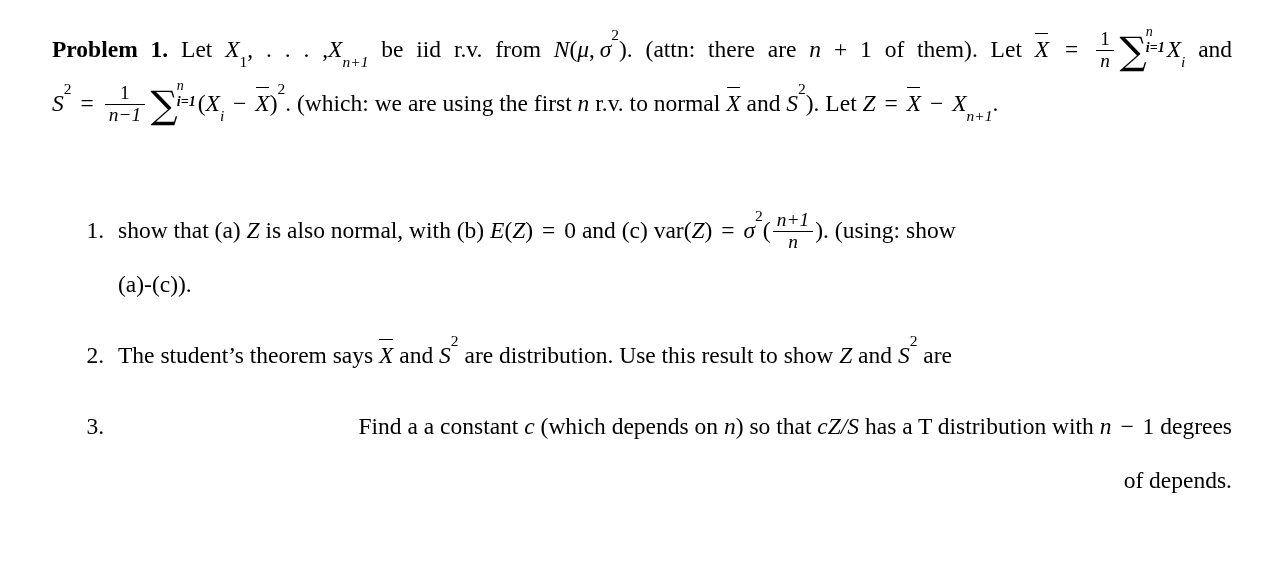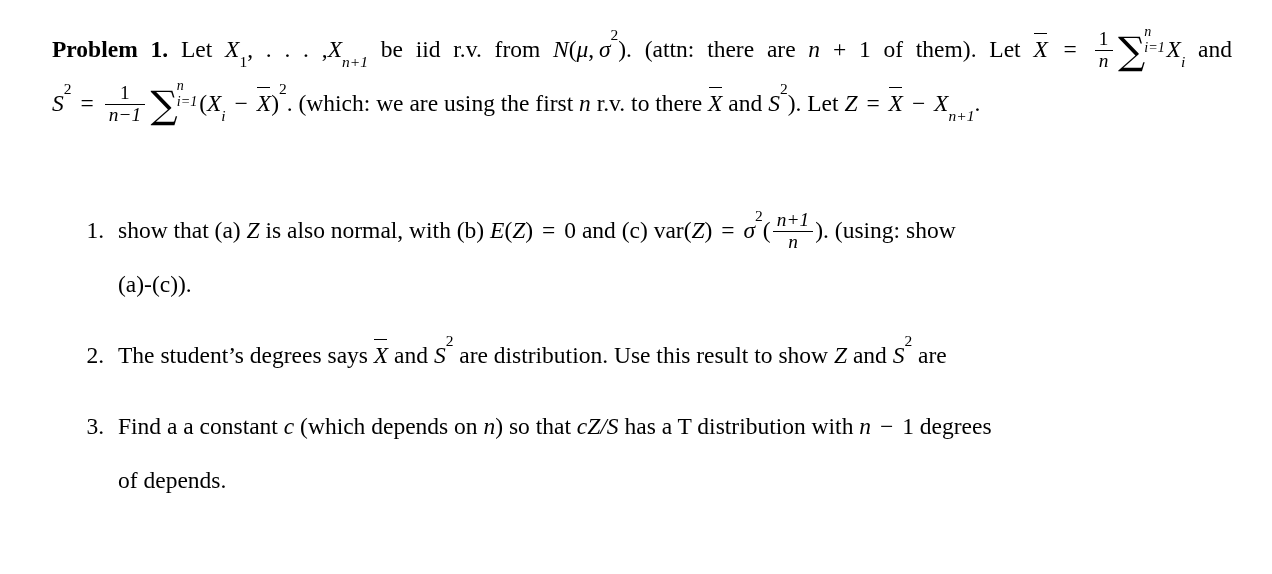--- a/index.html
+++ b/index.html
@@ -82,21 +82,21 @@
   }
   .sum > .lims {
     display: inline-block;
     font-size: .60em;
     line-height: 1.02;
     text-align: left;
     vertical-align: -0.05em;
     margin-left: -0.06em;
   }
   .sum > .lims > .up { display: block; position: relative; top: -0.55em; }
-  .sum > .lims > .lo { display: block; position: relative; top: -0.42em; }
+  .sum > .lims > .lo { display: block; position: relative; top: -0.42em; font-weight: bold; }
 
   
   .statement {
     position: absolute;
     left: 52px;
     top: 22px;
     width: 1180px;
     font-size: 23.5px;
     line-height: 54px;
     text-align: justify;
@@ -121,21 +121,21 @@
   .item + .item { margin-top: 17px; }
   .item > .marker {
     position: absolute;
     left: 0;
     top: 0;
     width: 52px;
     text-align: right;
     line-height: 54px;
   }
   .item > .body { display: block; font-family: Liberation Serif, serif; }
-  .item:last-child > .body { text-align: left; }
+  .item:last-child > .body { text-align: right; }
 
   .nowrapgrp { white-space: nowrap; }
 </style>
 </head>
 <body>
 
 <div class="page">
 
   <div class="statement">
     <span class="lead">Problem 1.</span>
@@ -144,21 +144,21 @@
     <span>be iid r.v.  from</span>
     <span class="nowrapgrp"><span class="mi">N</span><span class="mn tight">(</span><span class="mi">μ</span><span class="mn tight">, </span><span class="mi">σ</span><sup class="mn">2</sup><span class="mn tight">)</span><span>.</span></span>
     <span class="nowrapgrp"><span>(attn:  there are</span> <span class="mi">n</span> <span class="mo tight">+</span> <span class="mn">1</span> <span>of them).</span></span>
     <span>Let</span>
 
     <span class="nowrapgrp"><span class="mi ovl">X</span> <span class="mo">=</span> <span class="frac"><span class="num mn">1</span><span class="den mi">n</span></span><span class="sum"><span class="sigma">∑</span><span class="lims"><span class="up mi">n</span><span class="lo mi">i=1</span></span></span><span class="mi">X</span><sub class="mi">i</sub></span>
     <span>and</span>
     <span class="nowrapgrp"><span class="mi">S</span><sup class="mn">2</sup> <span class="mo">=</span> <span class="frac"><span class="num mn">1</span><span class="den mi">n−1</span></span><span class="sum"><span class="sigma">∑</span><span class="lims"><span class="up mi">n</span><span class="lo mi">i=1</span></span></span><span class="mn tight">(</span><span class="mi">X</span><sub class="mi">i</sub> <span class="mo">−</span> <span class="mi ovl">X</span><span class="mn tight">)</span><sup class="mn">2</sup><span>.</span></span>
 
     <span class="nowrapgrp"><span>(which:  we are using the first</span> <span class="mi">n</span></span>
-    <span>r.v.  to there</span>
+    <span>r.v.  to normal</span>
     <span class="mi ovl">X</span>
     <span>and</span>
     <span class="nowrapgrp"><span class="mi">S</span><sup class="mn">2</sup><span>).</span></span>
     <span>Let</span>
     <span class="nowrapgrp"><span class="mi">Z</span> <span class="mo">=</span> <span class="mi ovl">X</span> <span class="mo">−</span> <span class="mi">X</span><sub class="mi">n+1</sub><span>.</span></span>
   </div>
 
   <div class="enumerate">
 
     <div class="item">
@@ -172,21 +172,21 @@
         <span class="nowrapgrp"><span class="mn">var</span><span class="mn tight">(</span><span class="mi">Z</span><span class="mn tight">)</span> <span class="mo">=</span> <span class="mi">σ</span><sup class="mn">2</sup><span class="mn tight">(</span><span class="frac"><span class="num mi">n+1</span><span class="den mi">n</span></span><span class="mn tight">)</span><span>.</span></span>
         <span>(using:  show</span>
         <br>
         <span>(a)-(c)).</span>
       </span>
     </div>
 
     <div class="item">
       <span class="marker">2.</span>
       <span class="body">
-        <span>The student’s degrees says</span>
+        <span>The student’s theorem says</span>
         <span class="mi ovl">X</span>
         <span>and</span>
         <span class="nowrapgrp"><span class="mi">S</span><sup class="mn">2</sup></span>
         <span>are distribution.  Use this result to show</span>
         <span class="mi">Z</span>
         <span>and</span>
         <span class="nowrapgrp"><span class="mi">S</span><sup class="mn">2</sup></span>
         <span>are</span>
         <br>
       </span>

